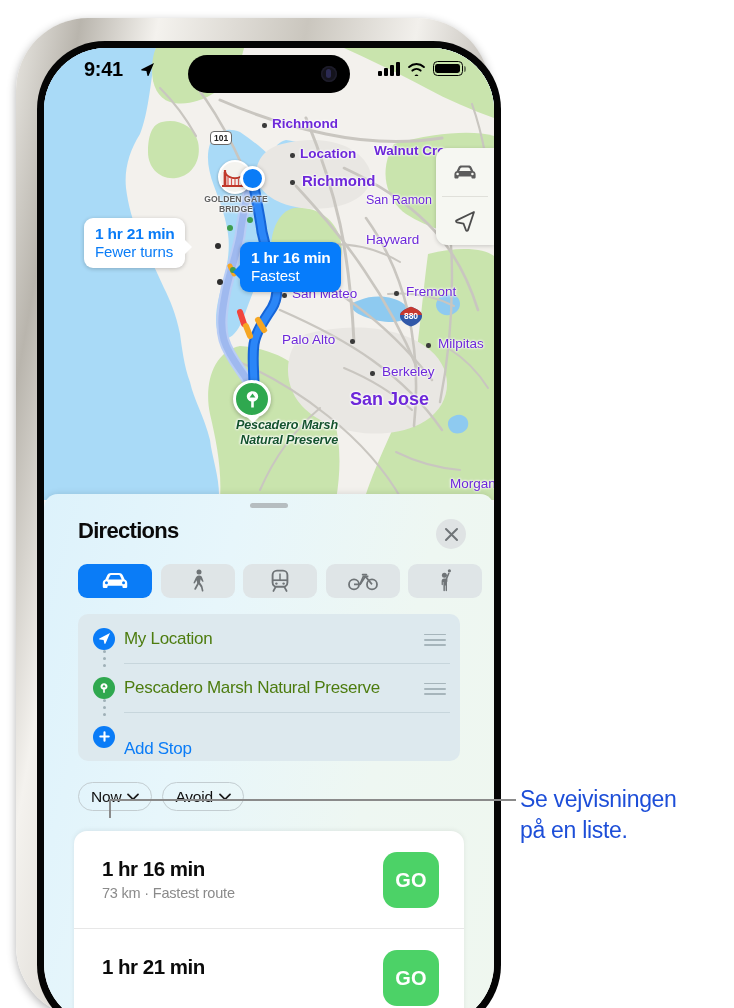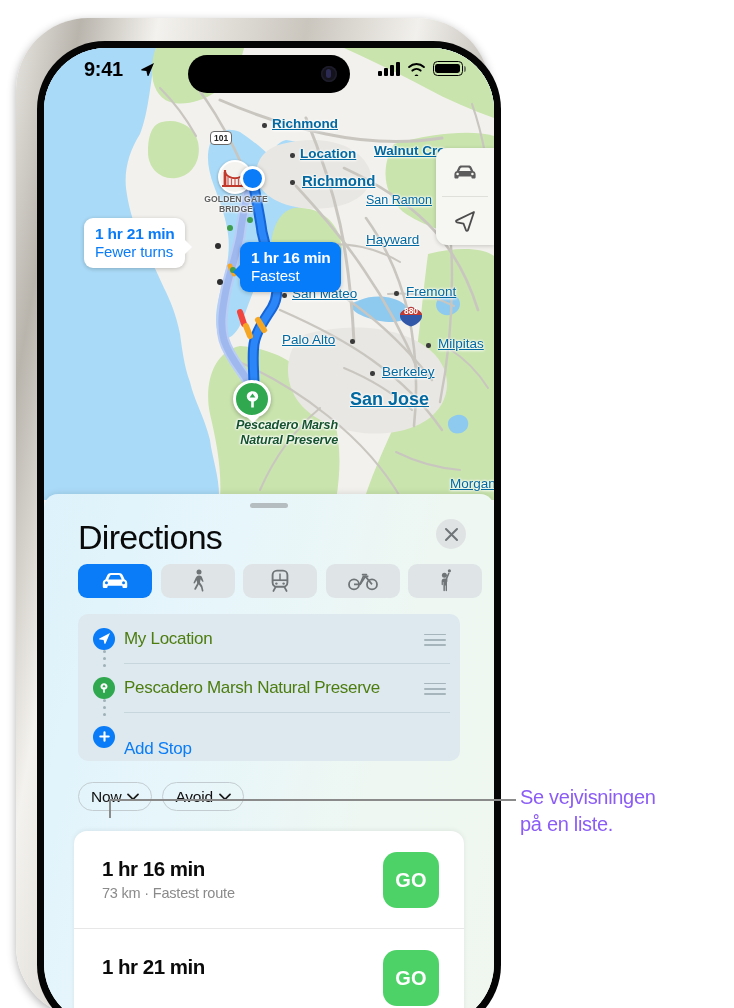--- a/index.html
+++ b/index.html
@@ -128,46 +128,45 @@
     content:""; position:absolute; left:50%; bottom:-8px; margin-left:-5px;
     border:6px solid transparent; border-top-color:#fff; border-bottom:0;
   }
   .dest-lbl{
     position:absolute; left:124px; top:370px; width:170px; text-align:right; z-index:15;
     font-size:12.6px;font-weight:bold;color:#14532d;line-height:1.17;letter-spacing:-.15px;
     text-shadow:0 0 3px #fff,0 0 3px #fff,0 0 3px #fff,0 0 2px #fff;
     font-style:italic;
   }
   .mlabel{
-    position:absolute; z-index:12; color:#0369a1; white-space:nowrap;
+    position:absolute; z-index:12; color:#6d28d9; white-space:nowrap;
     text-shadow:0 0 3px #fff,0 0 3px #fff,0 0 2px #fff;
-    text-decoration:underline;
   }
   .mdot{ position:absolute; z-index:12; width:4.5px;height:4.5px;border-radius:50%;background:#3a3a3a;}
   .shield{
     position:absolute; z-index:13; background:#fff; border:1.4px solid #6a6a6a;
     border-radius:4px; padding:1px 3px; font-size:8.5px; font-weight:bold; color:#222;
   }
   .i880{
     position:absolute; z-index:13; width:24px;height:21px;
-    display:flex;align-items:flex-start;justify-content:center;
+    display:flex;align-items:center;justify-content:center;
     font-size:8.5px;font-weight:bold;color:#fff;padding-bottom:2px;
   }
 
   
   .sheet{
     position:absolute; left:0; top:446px; width:450px; height:532px;
     background: linear-gradient(105deg,#ddf2fb 0%,#e7f6fb 34%,#eef7f2 68%,#eff7ef 100%);
     border-radius:14px 14px 0 0; z-index:25;
     box-shadow:0 -1px 6px rgba(0,0,0,.10);
   }
   .grabber{ position:absolute; left:50%; top:9px; margin-left:-19px; width:38px;height:5px;border-radius:3px;background:#b6bdc0;}
   .sheet-title{
     position:absolute; left:34px; top:24px;
-    font-size:34px; font-weight:normal; color:#0a0a0a; letter-spacing:-.7px;
+    font-size:22px; font-weight:bold; color:#0a0a0a; letter-spacing:-.7px;
   }
   .close-btn{
     position:absolute; right:28px; top:25px; width:30px;height:30px;border-radius:50%;
     background:#dfe3e4; display:flex;align-items:center;justify-content:center;
   }
 
   .modes{ position:absolute; left:34px; top:70px; display:flex; gap:8.5px; }
   .mode{
     width:74px;height:34px;border-radius:9px;background:#dfe5e7;
     display:flex;align-items:center;justify-content:center;
@@ -210,21 +209,21 @@
   .r-sub{ font-size:14.5px; color:#8a8a8a; margin-top:4px; letter-spacing:-.2px;}
   .go{
     position:absolute; right:25px; top:21px; width:56px;height:56px;border-radius:14px;
     background:#4cd267; display:flex;align-items:center;justify-content:center;
     color:#fff; font-size:20px; font-weight:bold; letter-spacing:.3px;
   }
 
   
   .anno-text{
     position:absolute; left:520px; top:784px; width:214px;
-    font-size:20px; color:#8b5cf6; line-height:1.33; letter-spacing:-.3px;
+    font-size:23px; color:#1d4ed8; line-height:1.33; letter-spacing:-.3px;
   }
   .anno-svg{ position:absolute; left:0; top:0; width:734px;height:1008px; z-index:70; pointer-events:none;}
 </style>
 </head>
 <body>
 
 <div id="stage">
 
   <div class="phone-outer">
     <div class="phone-band"></div>

